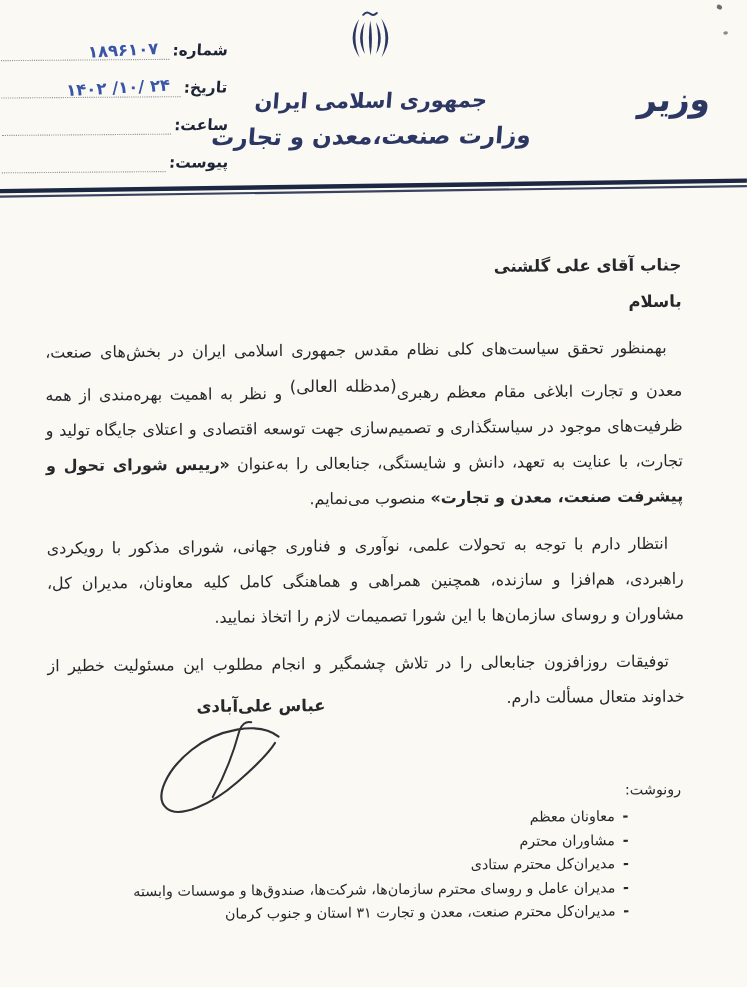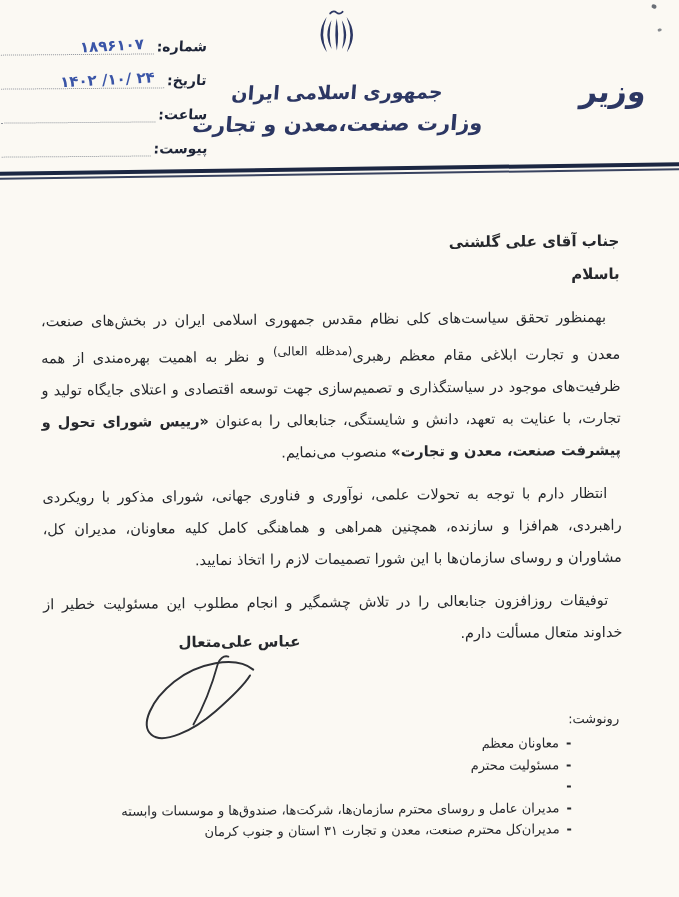--- a/index.html
+++ b/index.html
@@ -52,21 +52,21 @@
   .rule-bot{height:2px;background:#39435f;}
 
   
   .letter-body{
     position:absolute;top:214px;left:0;right:0;padding:0 58px 0 42px;
     direction:rtl;text-align:justify;font-size:14.5px;line-height:32px;color:#26282c;
   }
   .addressee{font-weight:bold;font-size:15px;margin-top:13px;}
   .salutation{font-weight:bold;font-size:15px;margin-top:1px;}
   .para{margin:11px 0 0;text-indent:14px;}
-  .sup{font-size:12px;vertical-align:6px;}
+  .sup{font-size:15px;vertical-align:6px;}
 
   
   .signature-block{position:absolute;top:628px;left:0;width:100%;height:140px;}
   .sig-name{position:absolute;left:177px;top:4px;font-weight:bold;font-size:15px;direction:rtl;white-space:nowrap;}
   .sig-svg{position:absolute;left:136px;top:18px;width:132px;height:102px;}
 
   
   .footer{position:absolute;top:710px;left:0;right:0;padding:0 62px 0 20px;direction:rtl;font-size:13px;color:#26282c;}
   .footer-label{line-height:22px;margin-bottom:2px;}
   .footer-item{display:flex;line-height:21.5px;padding-right:48px;}
@@ -133,39 +133,40 @@
 
     <div class="letter-body">
       <div class="addressee">جناب آقای علی گلشنی</div>
       <div class="salutation">باسلام</div>
       <p class="para"><span>بهمنظور تحقق سیاست‌های کلی نظام مقدس جمهوری اسلامی ایران در بخش‌های صنعت، معدن و تجارت ابلاغی مقام معظم رهبری</span><sup class="sup">(مدظله العالی)</sup><span> و نظر به اهمیت بهره‌مندی از همه ظرفیت‌های موجود در سیاستگذاری و تصمیم‌سازی جهت توسعه اقتصادی و اعتلای جایگاه تولید و تجارت، با عنایت به تعهد، دانش و شایستگی، جنابعالی را به‌عنوان </span><b>«رییس شورای تحول و پیشرفت صنعت، معدن و تجارت»</b><span> منصوب می‌نمایم.</span></p>
       <p class="para">انتظار دارم با توجه به تحولات علمی، نوآوری و فناوری جهانی، شورای مذکور با رویکردی راهبردی، هم‌افزا و سازنده، همچنین همراهی و هماهنگی کامل کلیه معاونان، مدیران کل، مشاوران و روسای سازمان‌ها با این شورا تصمیمات لازم را اتخاذ نمایید.</p>
       <p class="para">توفیقات روزافزون جنابعالی را در تلاش چشمگیر و انجام مطلوب این مسئولیت خطیر از خداوند متعال مسألت دارم.</p>
     </div>
 
     <div class="signature-block">
-      <div class="sig-name">عباس علی‌متعال</div>
+      <div class="sig-name">عباس علی‌آبادی</div>
       <svg class="sig-svg" viewBox="0 0 160 120">
         <path d="M140,26 C118,8 72,18 44,40 C16,62 2,92 16,104 C30,116 66,100 94,76 C116,57 131,41 136,33" fill="none" stroke="#2f3136" stroke-width="2.4" stroke-linecap="round"></path>
         <path d="M110,10 C104,8 99,13 97,19 C90,44 78,73 67,92" fill="none" stroke="#2f3136" stroke-width="2.2" stroke-linecap="round"></path>
       </svg>
     </div>
 
     <div class="footer">
       <div class="footer-label">رونوشت:</div>
       <div class="footer-item">
         <span class="bullet">-</span>
         <span>معاونان معظم</span>
       </div>
       <div class="footer-item">
         <span class="bullet">-</span>
-        <span>مسئولیت محترم</span>
+        <span>مشاوران محترم</span>
       </div>
       <div class="footer-item">
         <span class="bullet">-</span>
+        <span>مدیران‌کل محترم ستادی</span>
       </div>
       <div class="footer-item">
         <span class="bullet">-</span>
         <span>مدیران عامل و روسای محترم سازمان‌ها، شرکت‌ها، صندوق‌ها و موسسات وابسته</span>
       </div>
       <div class="footer-item">
         <span class="bullet">-</span>
         <span>مدیران‌کل محترم صنعت، معدن و تجارت ۳۱ استان و جنوب کرمان</span>
       </div>
     </div>

